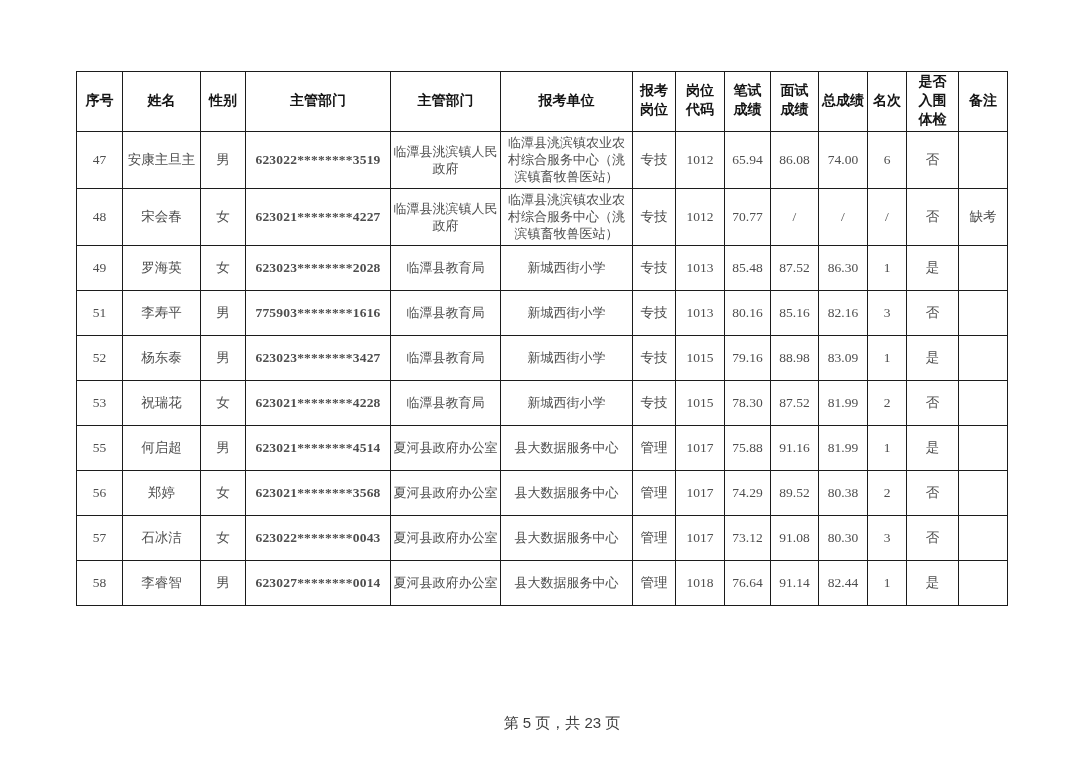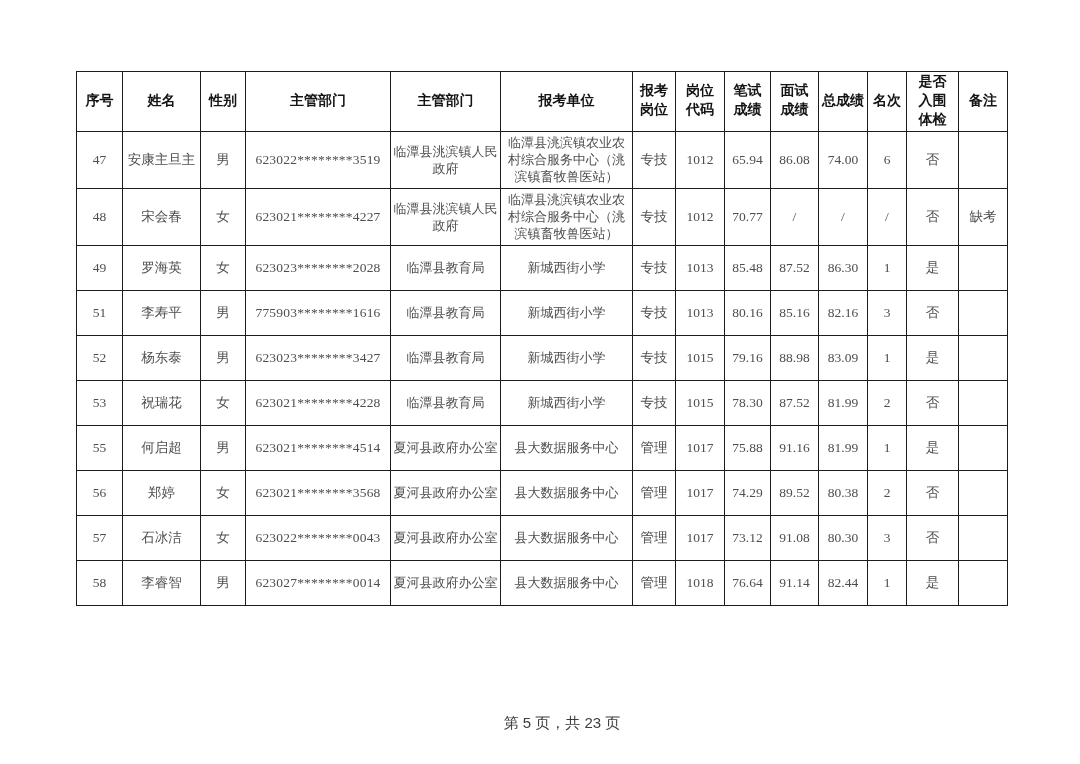--- a/index.html
+++ b/index.html
@@ -51,20 +51,21 @@
     font-size: 13.5px;
     color: #4e4e4e;
     line-height: 1.32;
   }
   table.results td.col-unit,
   table.results td.col-department {
     font-size: 13px;
   }
   table.results td.col-id-number {
     letter-spacing: 0.2px;
+    font-weight: bold;
   }
   .footer {
     position: absolute;
     left: 0;
     top: 714px;
     width: 100%;
     text-align: center;
     font-family: "Liberation Sans", "DejaVu Sans", sans-serif;
     font-size: 15px;
     color: #3d3d3d;

